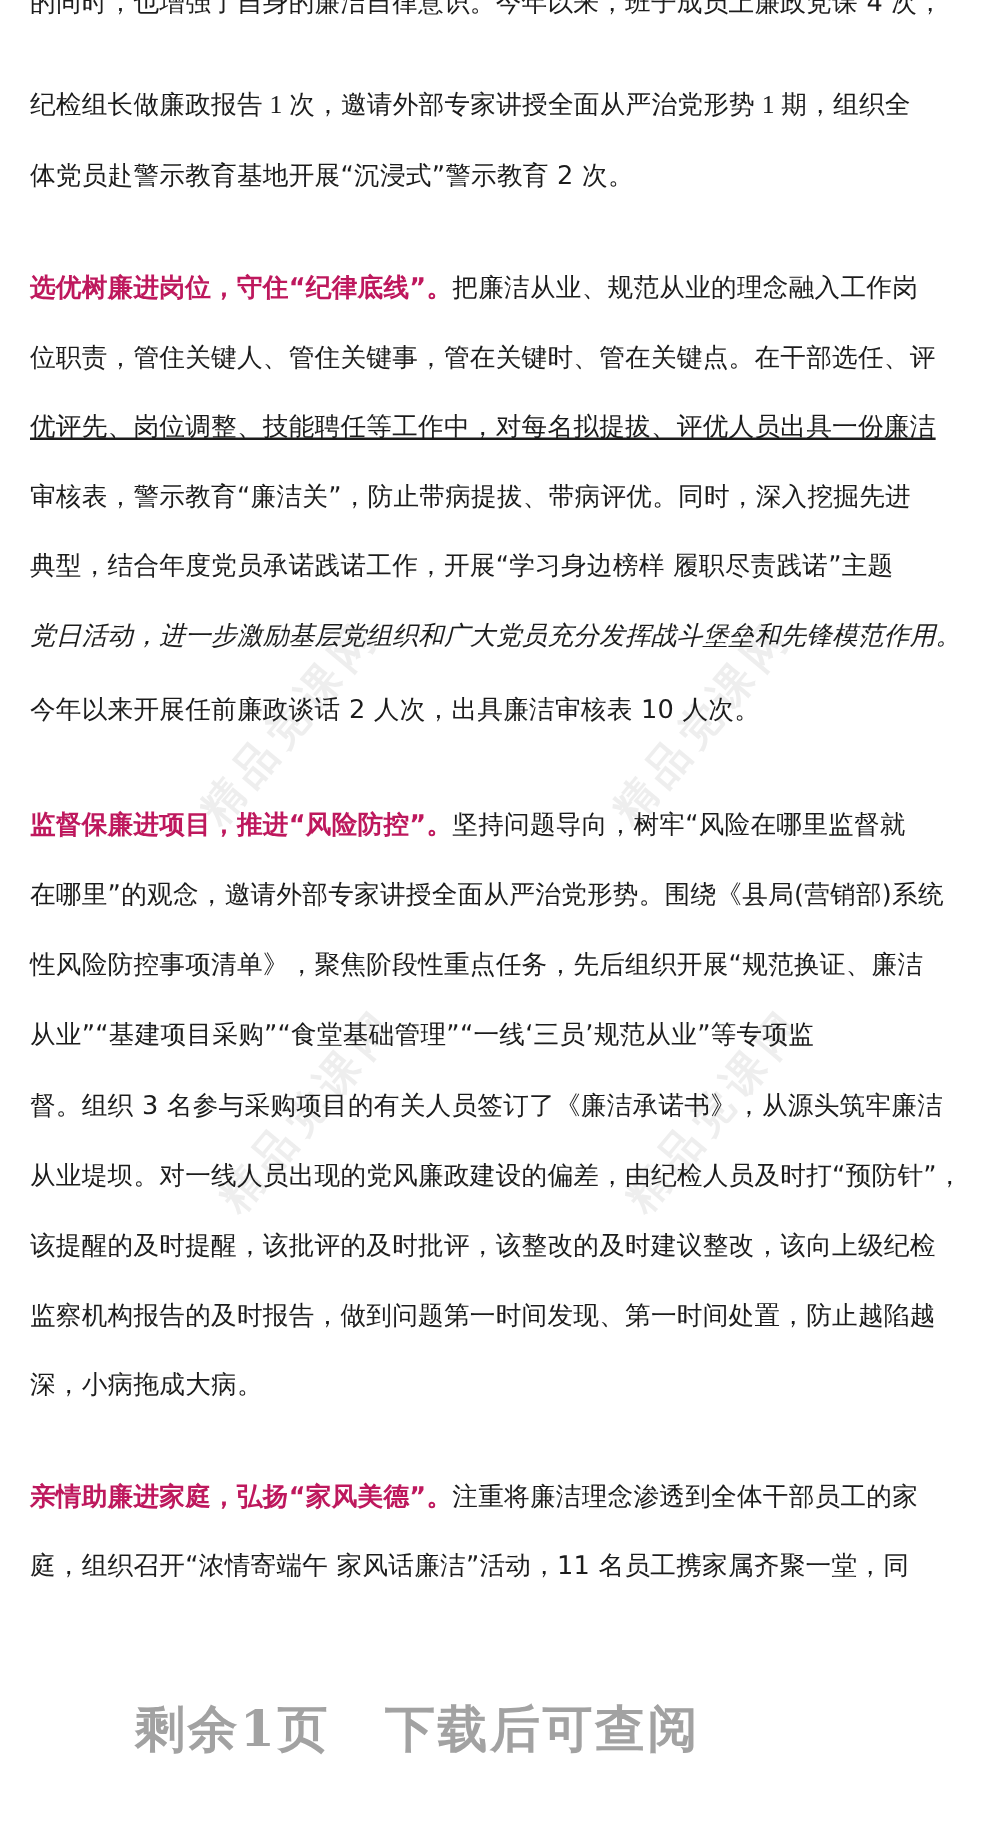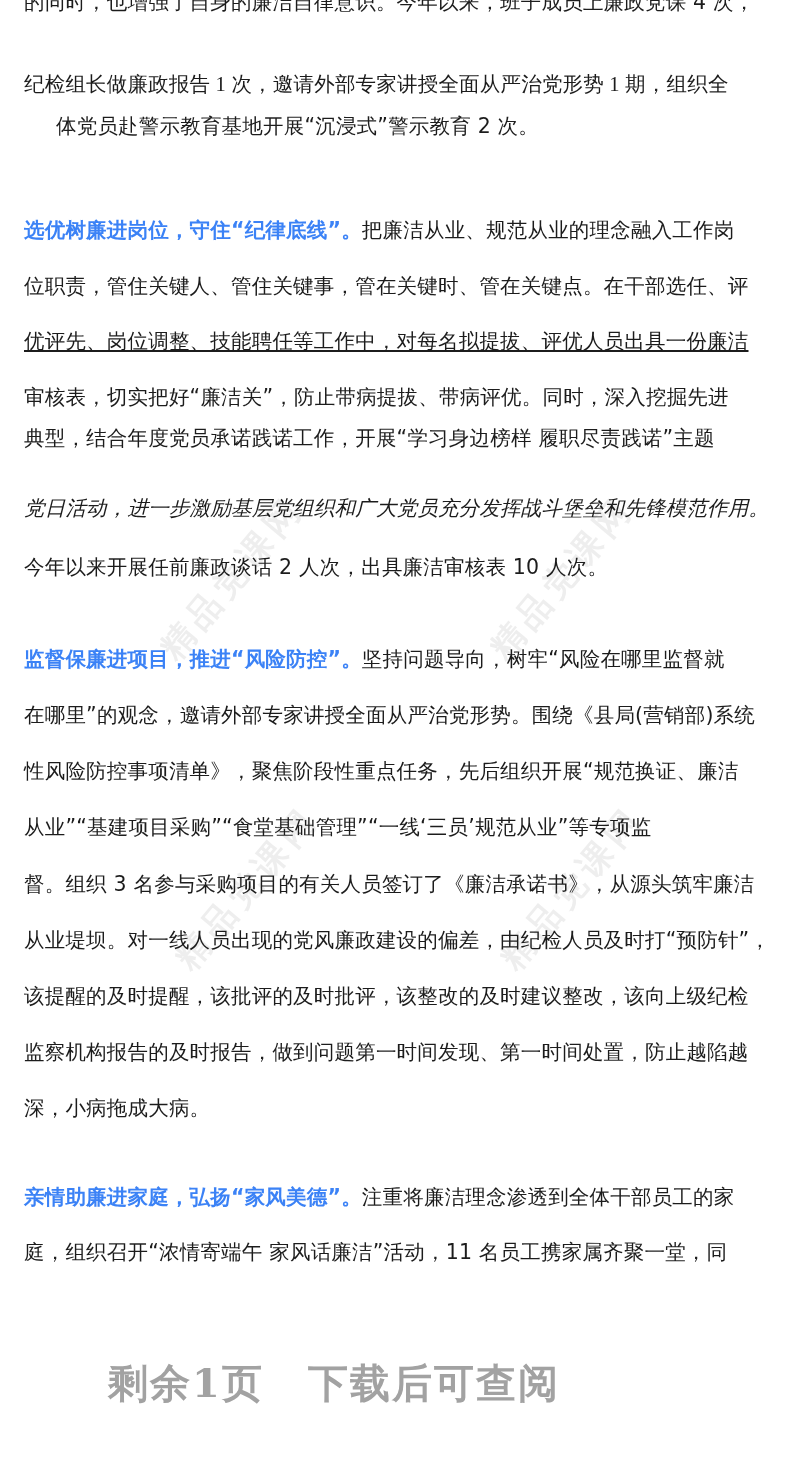--- a/index.html
+++ b/index.html
@@ -25,21 +25,21 @@
     position: absolute;
     left: 24px;
     font-size: 20.5px;
     line-height: 28px;
     white-space: nowrap;
     letter-spacing: 0.2px;
     color: #1c1c1c;
   }
   .line b, .bold {
     font-weight: bold;
-    color: #3b82f6;
+    color: #be185d;
   }
   .watermark {
     position: absolute;
     font-size: 34px;
     color: rgba(120,120,120,0.13);
     transform: rotate(-50deg);
     transform-origin: left top;
     white-space: nowrap;
     letter-spacing: 6px;
     pointer-events: none;
@@ -65,29 +65,29 @@
 <div class="page">
 
   <div class="watermark" style="left:150px; top:640px;">精品党课网</div>
   <div class="watermark" style="left:480px; top:640px;">精品党课网</div>
   <div class="watermark" style="left:165px; top:950px;">精品党课网</div>
   <div class="watermark" style="left:490px; top:950px;">精品党课网</div>
 
   <div>
     <div class="line" style="top:-12px;">的同时，也增强了自身的廉洁自律意识。今年以来，班子成员上廉政党课 4 次，</div>
     <div class="line" style="top:70px;font-family:Liberation Serif, serif;">纪检组长做廉政报告 1 次，邀请外部专家讲授全面从严治党形势 1 期，组织全</div>
-    <div class="line" style="top:112px;margin-left:32px;">体党员赴警示教育基地开展“沉浸式”警示教育 2 次。</div>
+    <div class="line" style="top:126px;">体党员赴警示教育基地开展“沉浸式”警示教育 2 次。</div>
   </div>
 
   <div>
     <div class="line" style="top:216px;"><span class="bold">选优树廉进岗位，守住“纪律底线”。</span><span>把廉洁从业、规范从业的理念融入工作岗</span></div>
     <div class="line" style="top:272px;">位职责，管住关键人、管住关键事，管在关键时、管在关键点。在干部选任、评</div>
     <div class="line" style="top:327px;text-decoration:underline;">优评先、岗位调整、技能聘任等工作中，对每名拟提拔、评优人员出具一份廉洁</div>
-    <div class="line" style="top:383px;">审核表，切实把好“廉洁关”，防止带病提拔、带病评优。同时，深入挖掘先进</div>
-    <div class="line" style="top:424px;">典型，结合年度党员承诺践诺工作，开展“学习身边榜样  履职尽责践诺”主题</div>
+    <div class="line" style="top:383px;">审核表，警示教育“廉洁关”，防止带病提拔、带病评优。同时，深入挖掘先进</div>
+    <div class="line" style="top:438px;">典型，结合年度党员承诺践诺工作，开展“学习身边榜样  履职尽责践诺”主题</div>
     <div class="line" style="top:494px;font-style:italic;">党日活动，进一步激励基层党组织和广大党员充分发挥战斗堡垒和先锋模范作用。</div>
     <div class="line" style="top:553px;">今年以来开展任前廉政谈话 2 人次，出具廉洁审核表 10 人次。</div>
   </div>
 
   <div>
     <div class="line" style="top:645px;"><span class="bold">监督保廉进项目，推进“风险防控”。</span><span>坚持问题导向，树牢“风险在哪里监督就</span></div>
     <div class="line" style="top:701px;">在哪里”的观念，邀请外部专家讲授全面从严治党形势。围绕《县局(营销部)系统</div>
     <div class="line" style="top:757px;text-align:center;">性风险防控事项清单》，聚焦阶段性重点任务，先后组织开展“规范换证、廉洁</div>
     <div class="line" style="top:813px;">从业”“基建项目采购”“食堂基础管理”“一线‘三员’规范从业”等专项监</div>
     <div class="line" style="top:870px;">督。组织 3 名参与采购项目的有关人员签订了《廉洁承诺书》，从源头筑牢廉洁</div>

